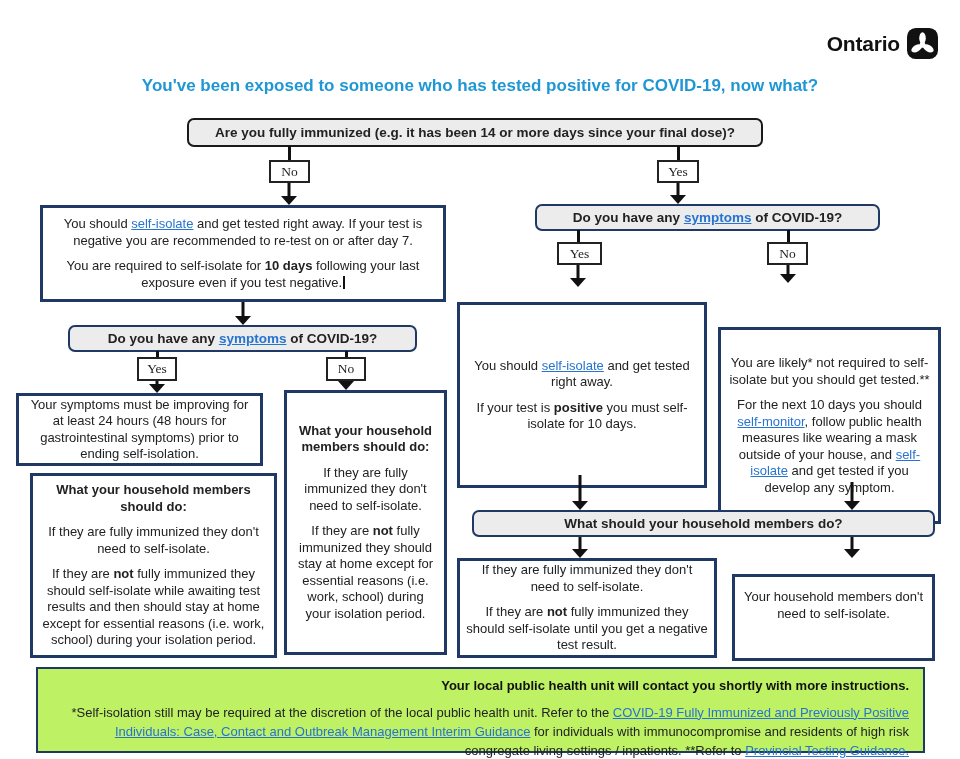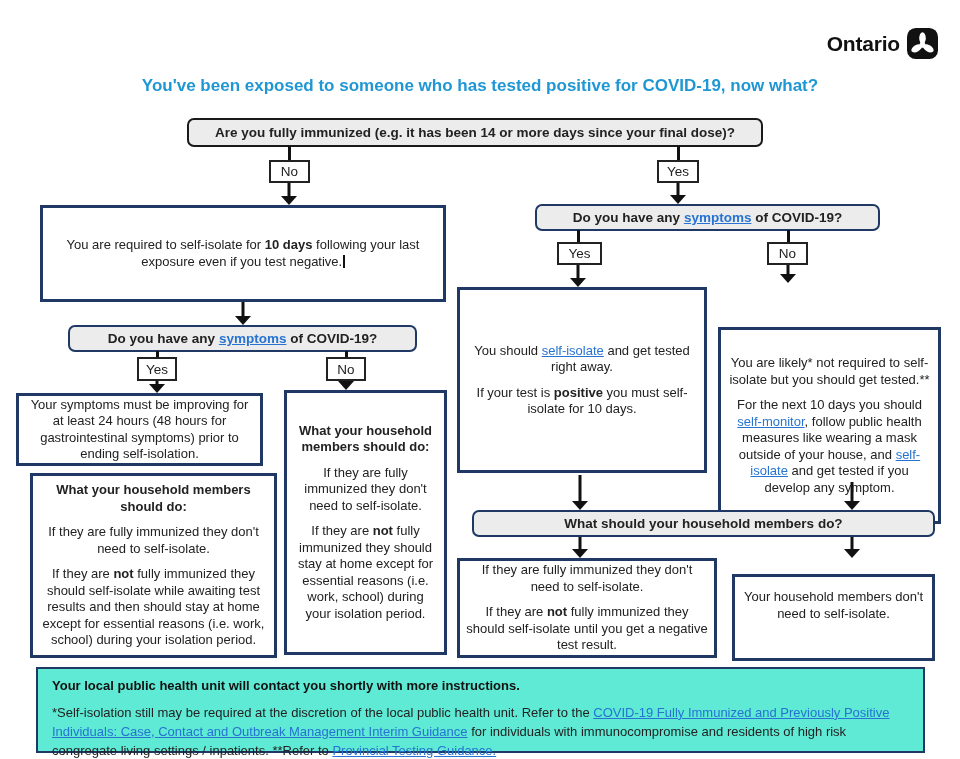--- a/index.html
+++ b/index.html
@@ -44,43 +44,43 @@
     border-width:2.5px;
     padding:2px 6px;
     font-size:13.5px;
     border-radius:7px;
   }
   .q1 { border-color:#1a1a1a; border-width:2px; }
   .small {
     position:absolute;
     border:2px solid #222; background:#fff;
     display:flex; align-items:center; justify-content:center;
-    font-size:13.5px; color:#222;
+    font-size:13.5px; color:#222;font-family:Liberation Serif, serif;
   }
   a.lnk { color:#2673d2; text-decoration:underline; cursor:pointer; }
   .b { font-weight:bold; }
   .caret {
     display:inline-block; width:1.5px; height:13px;
     background:#111; vertical-align:-2px; margin-left:1px;
   }
   .line { position:absolute; width:3px; background:#111; }
   .conn { position:absolute; width:16px; }
   .conn::before {
     content:""; position:absolute; left:50%; transform:translateX(-50%);
     top:0; bottom:7px; width:3px; background:#111;
   }
   .conn::after {
     content:""; position:absolute; bottom:0; left:50%; transform:translateX(-50%);
     border-left:8px solid transparent; border-right:8px solid transparent;
     border-top:9px solid #111;
   }
   .footer-box {
     position:absolute;
-    border:2.5px solid #1f3864; background:#5eead4;
-    text-align:left; padding:8px 14px 6px;
+    border:2.5px solid #1f3864; background:#bef264;
+    text-align:right; padding:8px 14px 6px;
     font-size:13px; line-height:1.45;
   }
   .footer-box .foot-title { font-weight:bold; color:#111; margin-bottom:8px; }
 </style>
 </head>
 <body>
 
 <div id="canvas">
 
   <div class="logo">
@@ -112,20 +112,21 @@
   <div class="line" style="left:287.5px; top:146px; height:14px;"></div>
   <div class="line" style="left:676.5px; top:146px; height:14px;"></div>
 
   <div class="small" style="left:269px; top:160px; width:41px; height:23px;">No</div>
   <div class="small" style="left:657px; top:160px; width:42px; height:23px;">Yes</div>
 
   <div class="conn" style="left:281px; top:183px; height:22px;"></div>
   <div class="conn" style="left:670px; top:183px; height:21px;"></div>
 
   <div class="box" style="left:40px; top:205px; width:406px; height:97px;">
+      <p><span>You should </span><a class="lnk" href="#">self-isolate</a><span> and get tested right away. If your test is negative you are recommended to re-test on or after day 7.</span></p>
       <p><span>You are required to self-isolate for </span><span class="b">10 days</span><span> following your last exposure even if you test negative.</span><span class="caret"></span></p>
     </div>
 
   <div class="conn" style="left:235px; top:302px; height:23px;"></div>
 
   <div class="box q" style="left:68px; top:325px; width:349px; height:27px;">
       <p><span class="b">Do you have any </span><a class="lnk b" href="#">symptoms</a><span class="b"> of COVID-19?</span></p>
     </div>
 
   <div class="line" style="left:155.5px; top:351px; height:6px;"></div>
@@ -159,21 +160,21 @@
 
   <div class="line" style="left:576.5px; top:230px; height:12px;"></div>
   <div class="line" style="left:786.5px; top:230px; height:12px;"></div>
 
   <div class="small" style="left:557px; top:242px; width:45px; height:23px;">Yes</div>
   <div class="small" style="left:767px; top:242px; width:41px; height:23px;">No</div>
 
   <div class="conn" style="left:570px; top:265px; height:22px;"></div>
   <div class="conn" style="left:780px; top:265px; height:18px;"></div>
 
-  <div class="box" style="left:457px; top:287px; width:250px; height:186px;">
+  <div class="box" style="left:457px; top:302px; width:250px; height:186px;">
       <p><span>You should </span><a class="lnk" href="#">self-isolate</a><span> and get tested right away.</span></p>
       <p><span>If your test is </span><span class="b">positive</span><span> you must self-isolate for 10 days.</span></p>
     </div>
 
   <div class="box" style="left:718px; top:283px; width:223px; height:197px;margin-top:44px;">
       <p><span>You are likely* not required to self-isolate but you should get tested.**</span></p>
       <p><span>For the next 10 days you should </span><a class="lnk" href="#">self-monitor</a><span>, follow public health measures like wearing a mask outside of your house, and </span><a class="lnk" href="#">self-isolate</a><span> and get tested if you develop any symptom.</span></p>
     </div>
 
   <div class="conn" style="left:572px; top:475px; height:35px;"></div>

